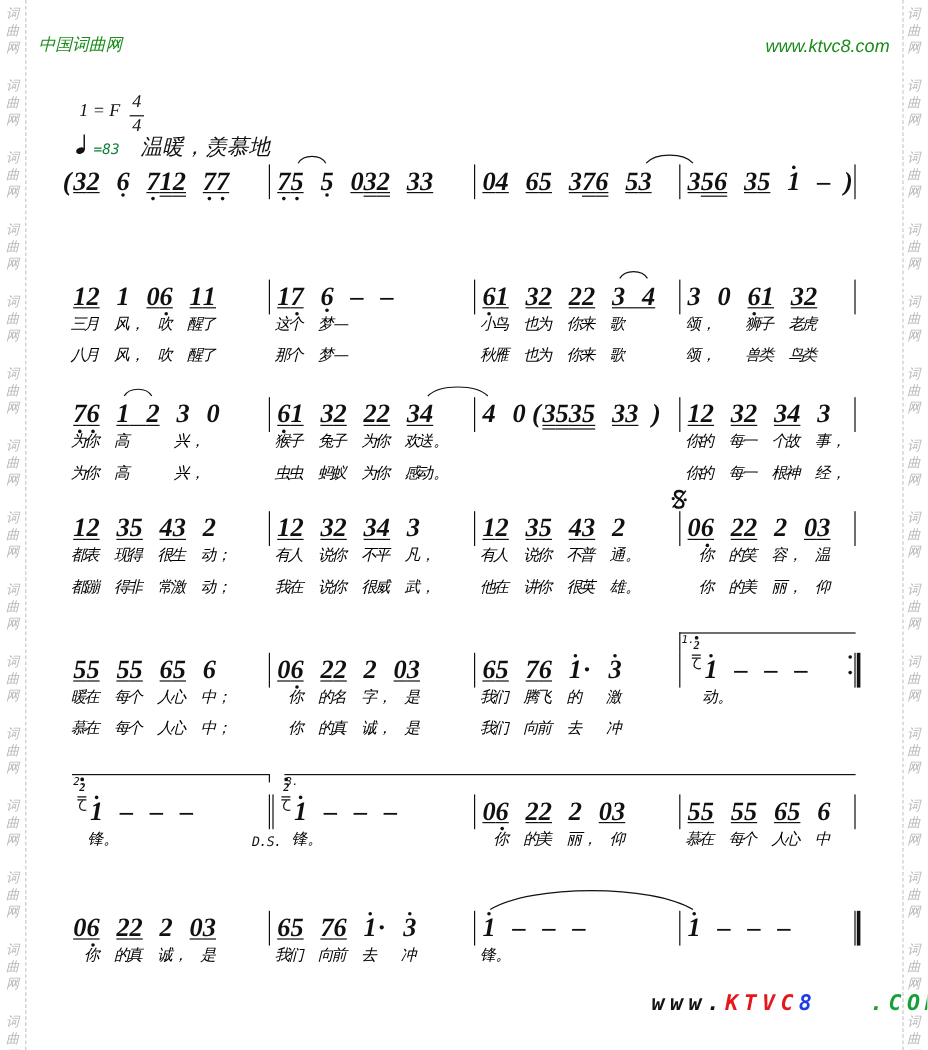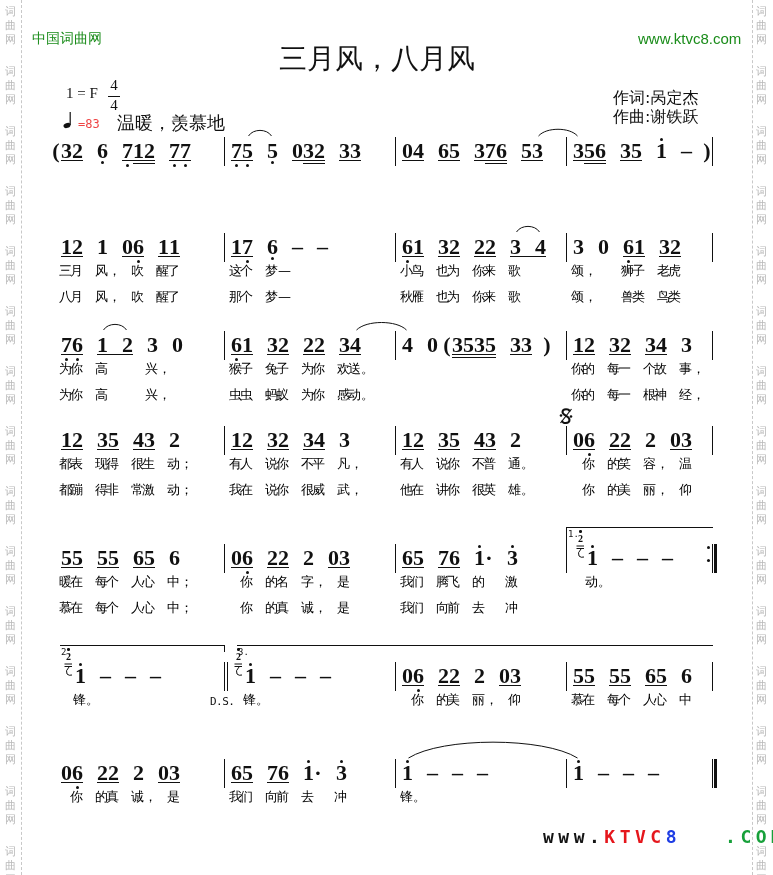--- a/index.html
+++ b/index.html
@@ -1,37 +1,37 @@
 <!DOCTYPE html>
 <html style="--green: #1a8c1a; --wm: #b9b9b9; --margin-line: #c8c8c8; --logo-black: #141414; --logo-red: #e5161c; --logo-blue: #1e3de4; --logo-green: #17a03a;"><head>
 <meta charset="utf-8">
 <style>
 *{box-sizing:border-box;margin:0;padding:0;}
 html,body{width:773px;height:875px;background:#fff;overflow:hidden;}
 body{font-family:"DejaVu Sans",sans-serif;color:#000;}
-#page{position:relative;width:773px;height:875px;background:#fff;overflow:hidden;}
+#page{position:relative;width:773px;height:875px;background:#fff;overflow:hidden;font-style:italic;}
 
 
 .wm-line{position:absolute;top:0;width:0;height:875px;border-left:1px dashed var(--margin-line,#c8c8c8);}
 .wm-line.left{left:21px;}
 .wm-line.right{left:752px;}
 .wm-col{position:absolute;top:0;width:13px;height:875px;}
 .wm-col.left{left:4px;}
 .wm-col.right{left:755px;}
 .wm-group{position:absolute;left:0;width:13px;font-size:11px;line-height:14px;color:var(--wm,#b9b9b9);word-break:break-all;text-align:center;}
 
 
 .site-name{position:absolute;left:32px;top:30px;font-size:14px;line-height:16px;color:var(--green,#1a8c1a);white-space:nowrap;}
 .site-url{position:absolute;left:638px;top:31px;font-family:"Liberation Sans",sans-serif;font-size:15px;line-height:15px;color:var(--green,#1a8c1a);white-space:nowrap;}
 .title{position:absolute;left:279px;top:44px;font-family:"DejaVu Serif",serif;font-size:28px;line-height:30px;white-space:nowrap;color:#111;}
 .key{position:absolute;left:66px;top:85px;font-family:"Liberation Serif",serif;font-size:15px;line-height:16px;white-space:pre;color:#111;text-align:right;}
 .timesig{position:absolute;left:108px;top:78px;width:12px;text-align:center;font-family:"Liberation Serif",serif;font-size:15px;line-height:15px;color:#111;}
 .ts-line{height:1px;background:#111;margin:3px 0 1px;}
 .tempo-icon{position:absolute;left:62px;top:110px;width:12px;height:20px;}
-.bpm{position:absolute;left:78px;top:118px;font-family:"DejaVu Sans Mono",monospace;font-size:12px;line-height:12px;color:#ef4444;white-space:nowrap;text-align:center;}
+.bpm{position:absolute;left:78px;top:118px;font-family:"DejaVu Sans Mono",monospace;font-size:12px;line-height:12px;color:#15803d;white-space:nowrap;text-align:center;}
 .expression{position:absolute;left:117px;top:113px;font-family:"DejaVu Serif",serif;font-size:18px;line-height:20px;white-space:nowrap;color:#111;}
 .credits{position:absolute;left:613px;top:88px;font-size:16px;line-height:19px;color:#111;}
 .credits div{white-space:nowrap;}
 
 
 .row{position:absolute;left:0;width:773px;height:80px;}
 .row.r0{top:140px;} .row.r1{top:236px;} .row.r2{top:334px;} .row.r3{top:429px;}
 .row.r4{top:547px;} .row.r5{top:665px;} .row.r6{top:762px;}
 .measure{position:absolute;top:0;height:24px;}
 .measure.m0{left:54px;width:170px;}
@@ -118,41 +118,36 @@
       <div class="wm-group" style="top: 605px;">词曲网</div>
       <div class="wm-group" style="top: 665px;">词曲网</div>
       <div class="wm-group" style="top: 725px;">词曲网</div>
       <div class="wm-group" style="top: 785px;">词曲网</div>
       <div class="wm-group" style="top: 845px;">词曲网</div>
     </div>
 
   <div class="site-name">中国词曲网</div>
   <div class="site-url">www.ktvc8.com</div>
 
-  <div class="title">三月风，八月风</div>
 
   <div class="key">1 = F</div>
   <div class="timesig">
     <div>4</div>
     <div class="ts-line"></div>
     <div>4</div>
   </div>
   <span class="tempo-icon">
     <svg width="12" height="20" viewBox="0 0 12 20">
         <line x1="8.2" y1="2" x2="8.2" y2="15" stroke="#111" stroke-width="1.2"></line>
         <ellipse cx="5" cy="15.5" rx="3.6" ry="2.5" transform="rotate(-22 5 15.5)" fill="#111"></ellipse>
       </svg>
   </span>
   <div class="bpm">=83</div>
   <div class="expression">温暖，羡慕地</div>
 
-  <div class="credits">
-    <div>作词:呙定杰</div>
-    <div>作曲:谢铁跃</div>
-  </div>
 
   <div id="score">
       <div class="row r0">
         <div class="measure m0">
           <div class="notes-line">
             <div class="group">
               <span class="ch popen">
                 <span class="glyph">(</span>
               </span>
               <span class="ch note">

